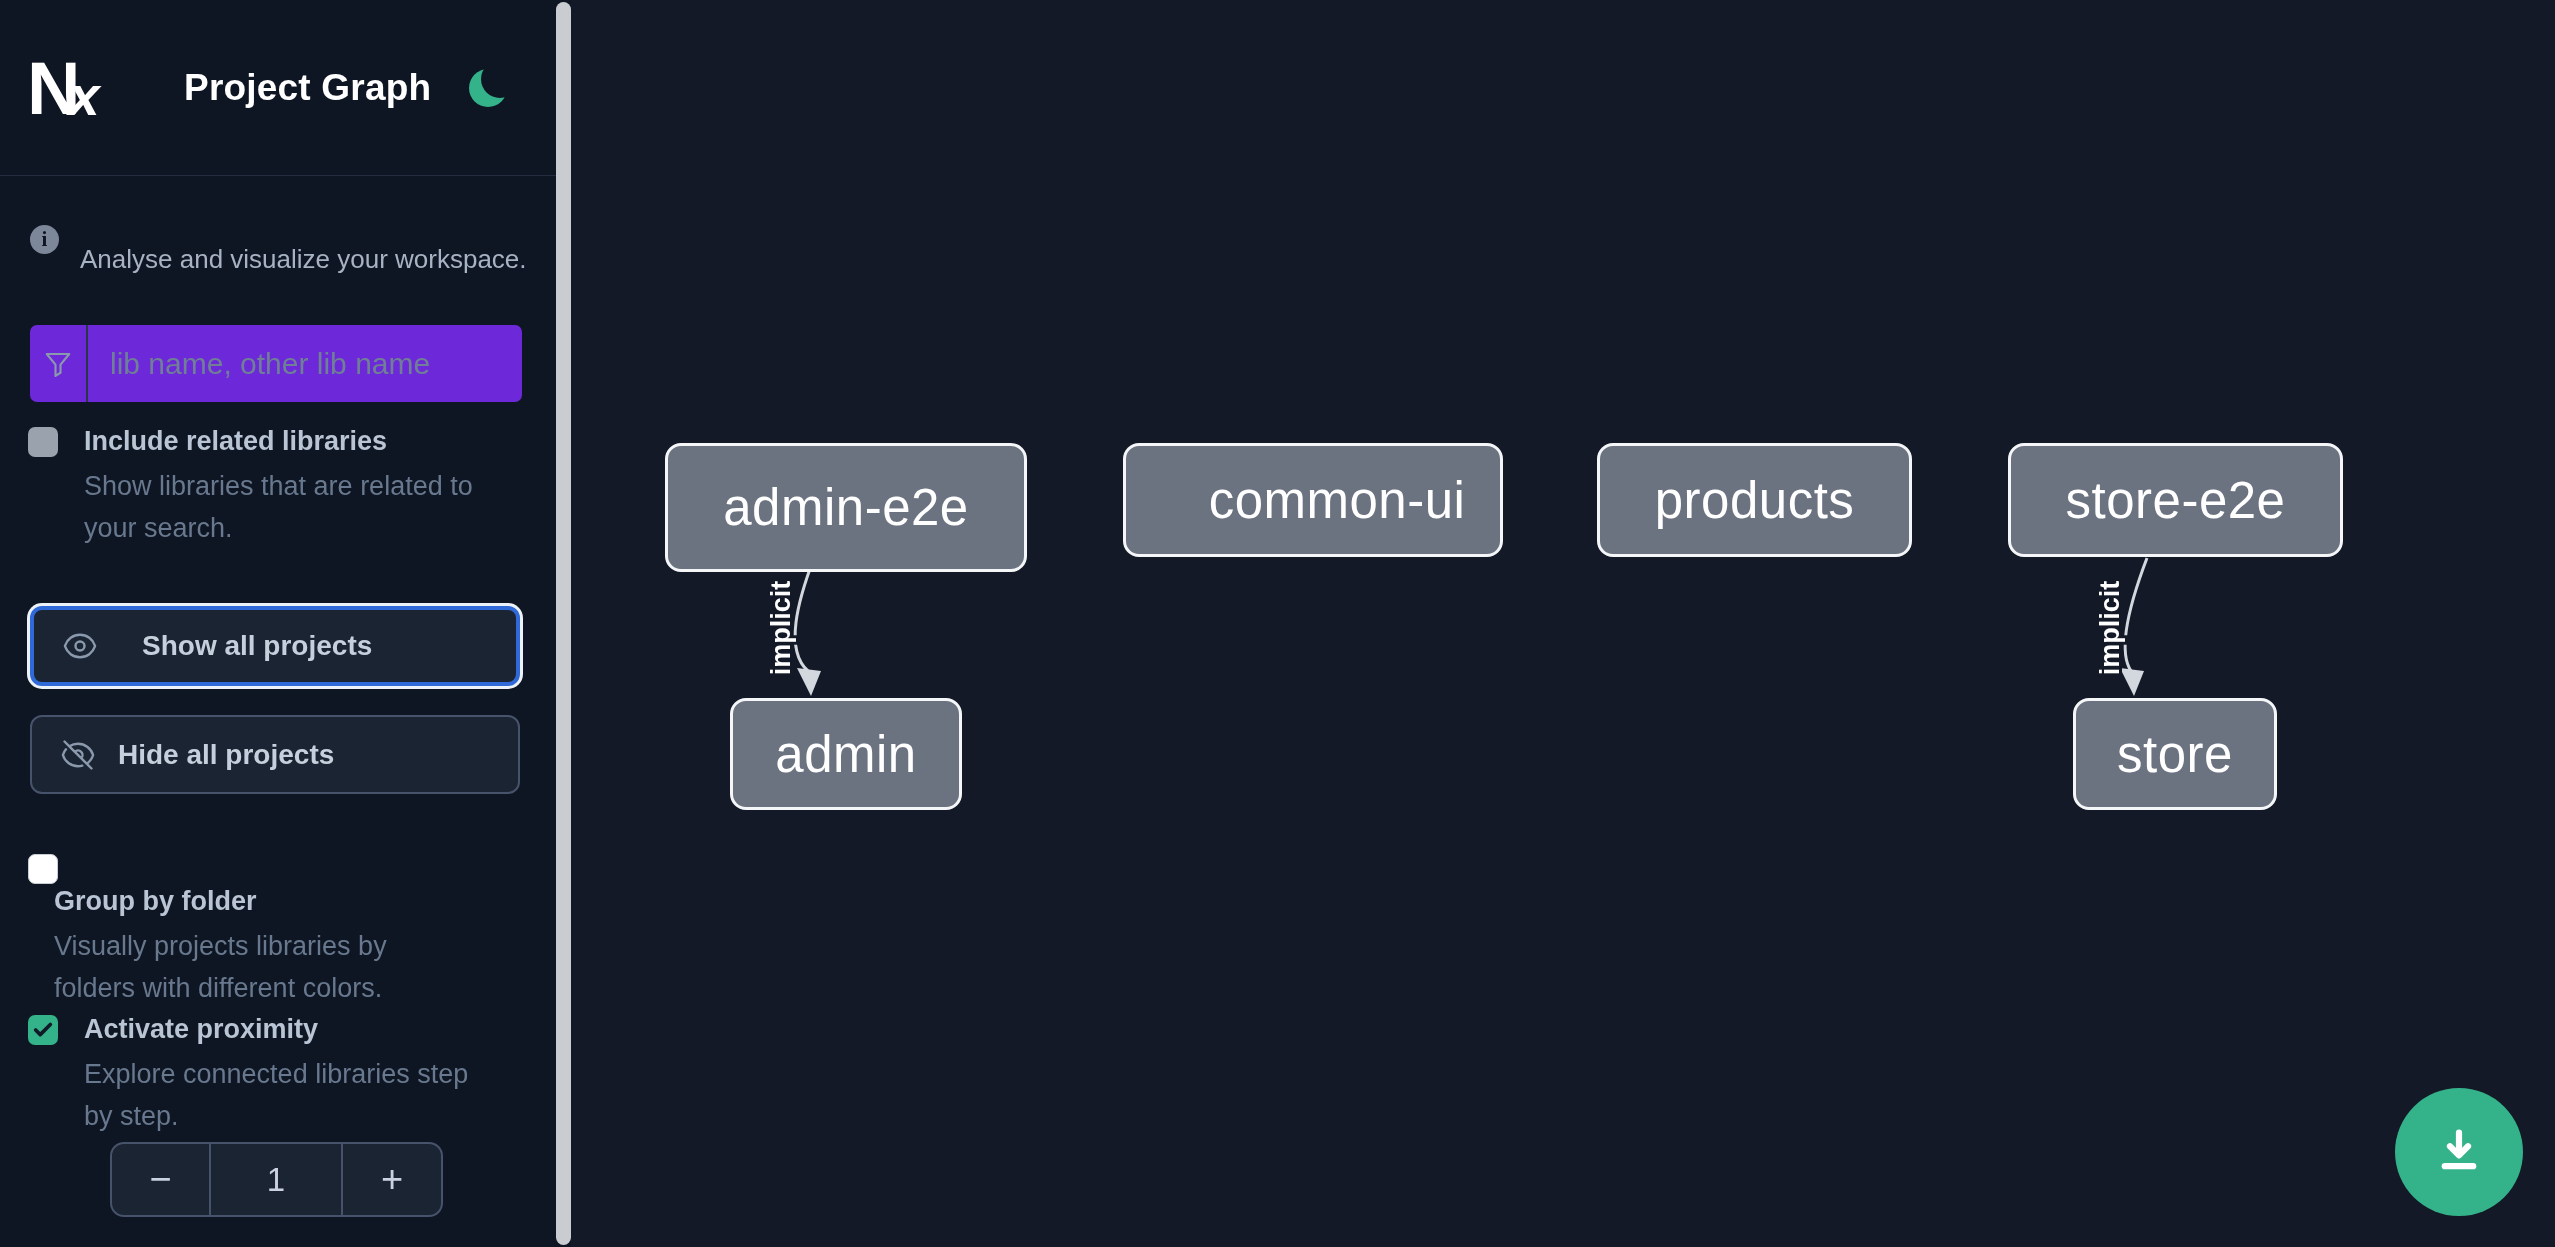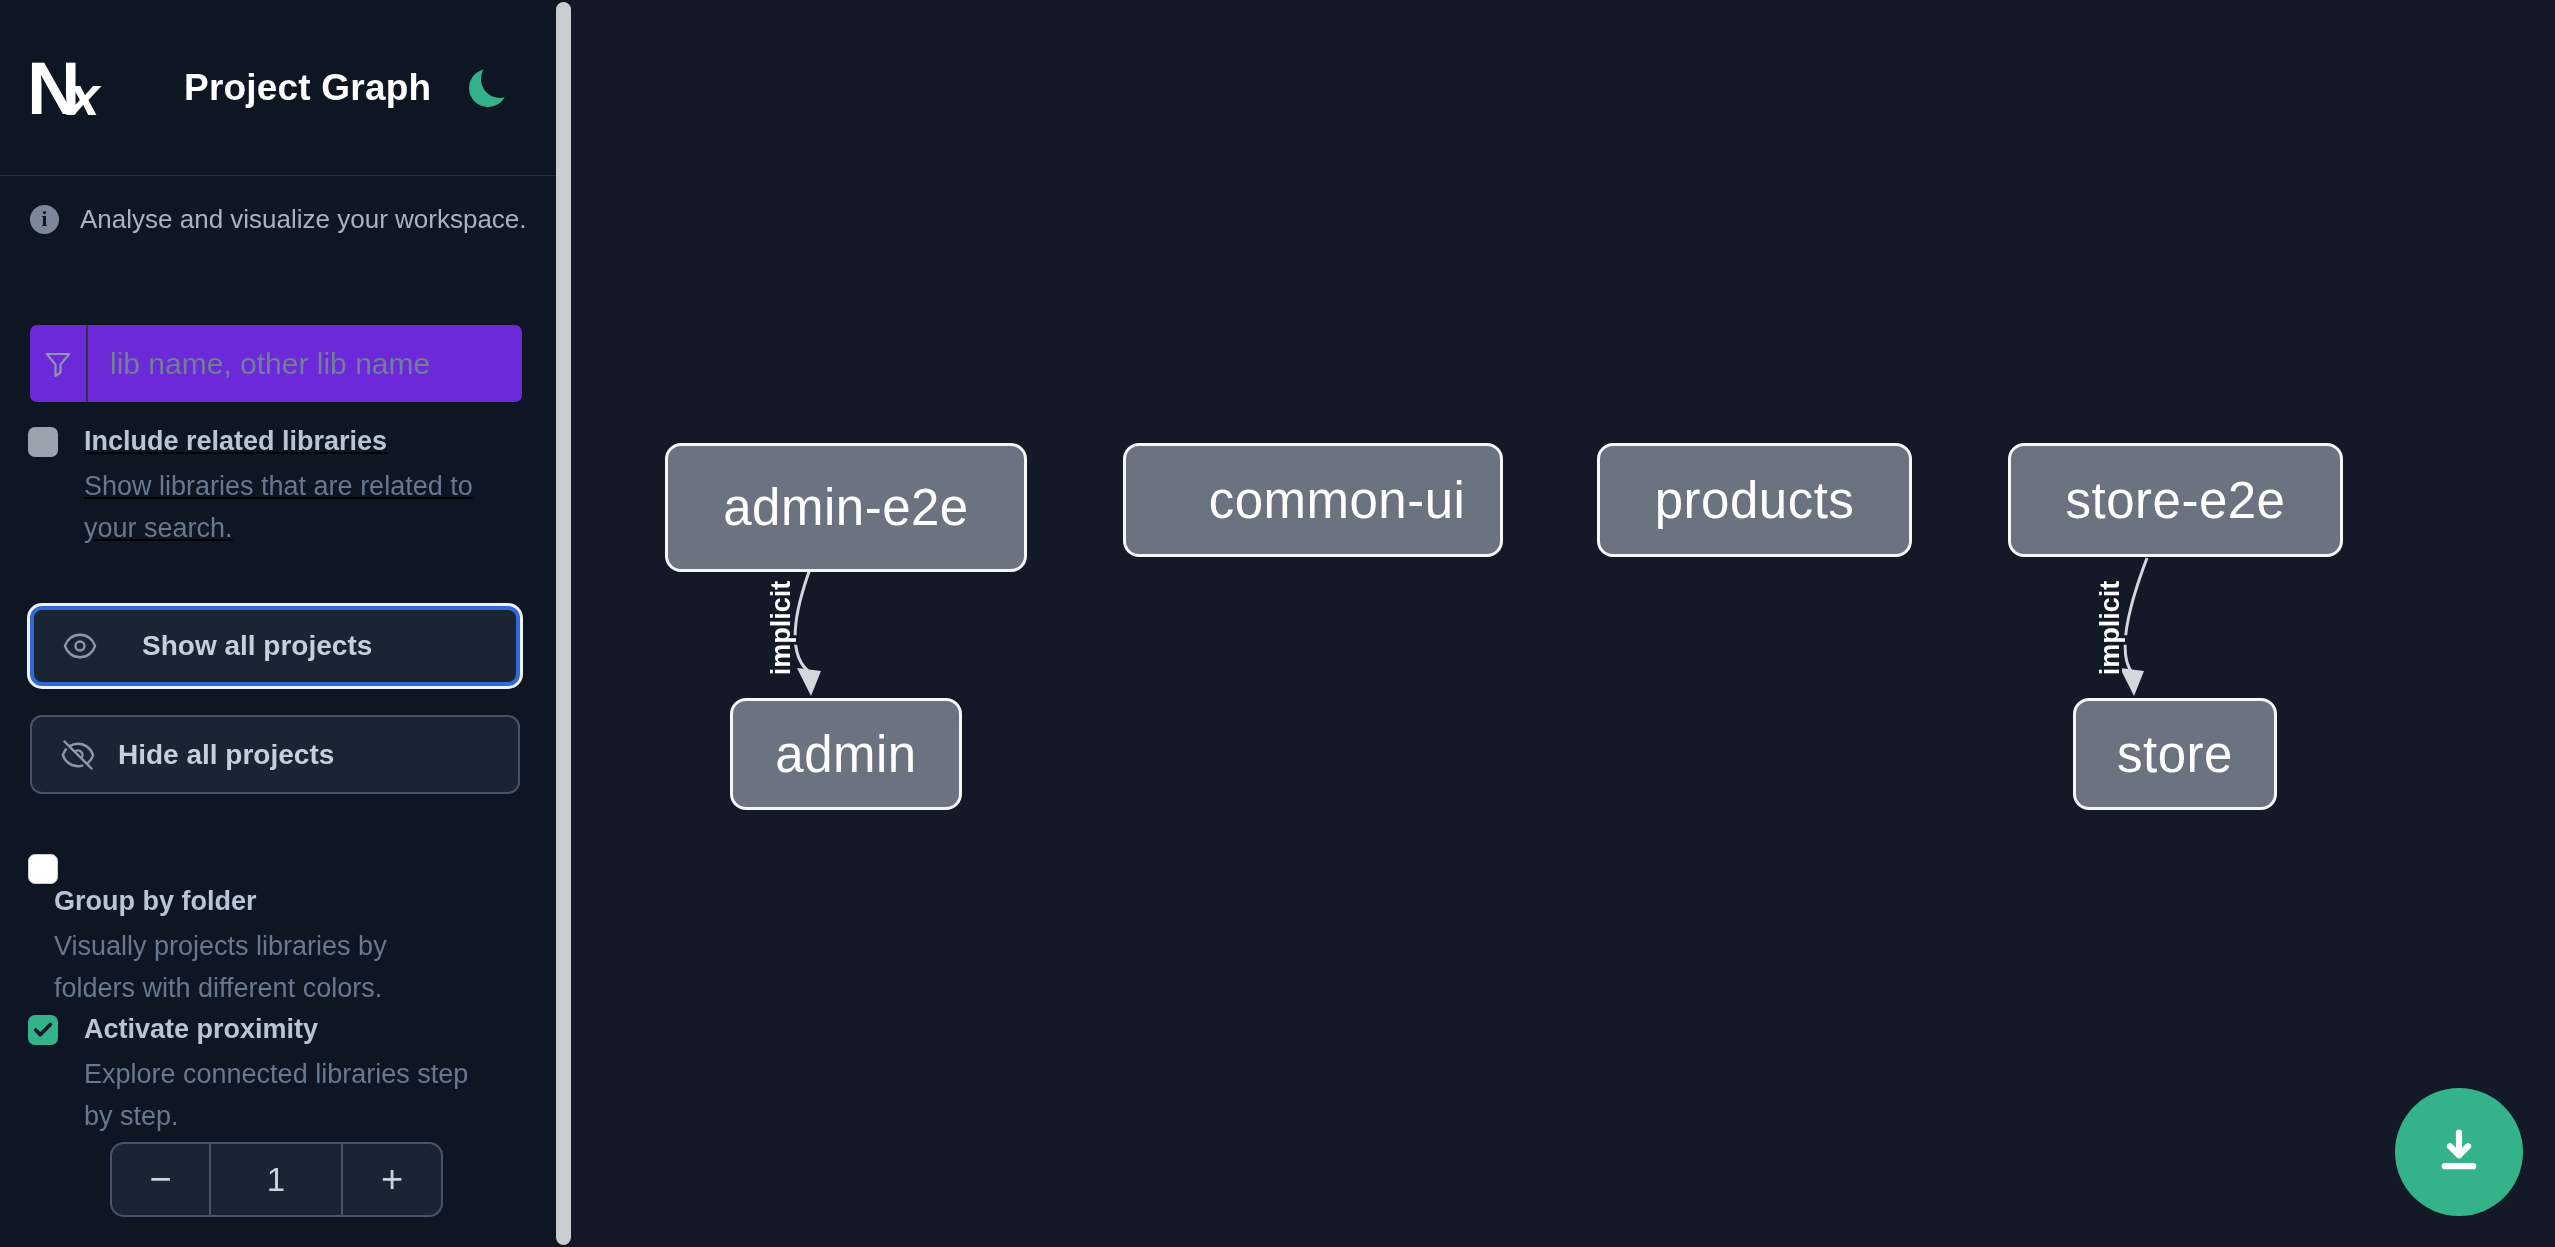--- a/index.html
+++ b/index.html
@@ -18,21 +18,21 @@
   .app-title { color:#fff; font-size:37px; font-weight:700; margin-left:61px; letter-spacing:0.2px; }
   .moon { position:relative; width:38px; height:38px; margin-left:38px; cursor:pointer; }
   .moon::before { content:""; position:absolute; inset:0; border-radius:50%; background:var(--accent,#34b38a); }
   .moon::after  { content:""; position:absolute; inset:0; border-radius:50%;
                   background:var(--sidebar-bg,#0f1623); transform:translate(12px,-9px); }
 
   .info-row { position:absolute; left:30px; top:204px; display:flex; align-items:center; gap:21px; }
   .info-icon { width:29px; height:29px; border-radius:50%; background:#7c8799; color:#0f1623;
                font-weight:700; font-size:21px; display:flex; align-items:center; justify-content:center;
                font-family:"Liberation Serif", serif; }
-  .info-text { color:#a7b3c3; font-size:26px; }
+  .info-text { color:#a7b3c3; font-size:26px;margin-top:40px; }
 
   .filter-box { position:absolute; left:30px; top:325px; width:492px; height:77px;
                 background:#6d28d9; border-radius:7px; display:flex; align-items:stretch; }
   .funnel-cell { width:58px; display:flex; align-items:center; justify-content:center;
                  border-right:2px solid #2a3547; }
   .filter-input { flex:1; background:transparent; border:none; outline:none; color:#d7deе8;
                   color:#d7dee8; font-size:30px; padding:0 22px; font-family:"Liberation Sans",sans-serif; }
   .filter-input::placeholder { color:#6e7f96; opacity:1; }
 
   .opt { position:absolute; left:28px; display:flex; align-items:flex-start; }
@@ -100,21 +100,21 @@
 
     <div class="filter-box">
       <div class="funnel-cell">
         <svg width="30" height="30" viewBox="0 0 24 24" fill="none" stroke="#8b99ad" stroke-width="1.7" stroke-linecap="round" stroke-linejoin="round">
           <path d="M3 4h18l-7 8.5V19l-4 2.5V12.5L3 4z"></path>
         </svg>
       </div>
       <input class="filter-input" type="text" placeholder="lib name, other lib name" style="">
     </div>
 
-    <div class="opt" style="top:424px;text-decoration:underline;">
+    <div class="opt" style="top:424px;">
       <div class="cb disabled"></div>
       <div class="opt-text">
         <div class="opt-label">Include related libraries</div>
         <div class="opt-desc">
           <div>Show libraries that are related to</div>
           <div>your search.</div>
         </div>
       </div>
     </div>
 

